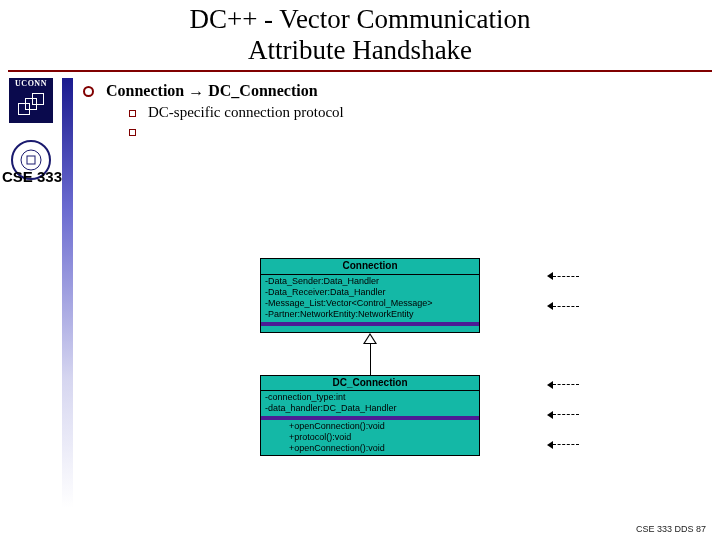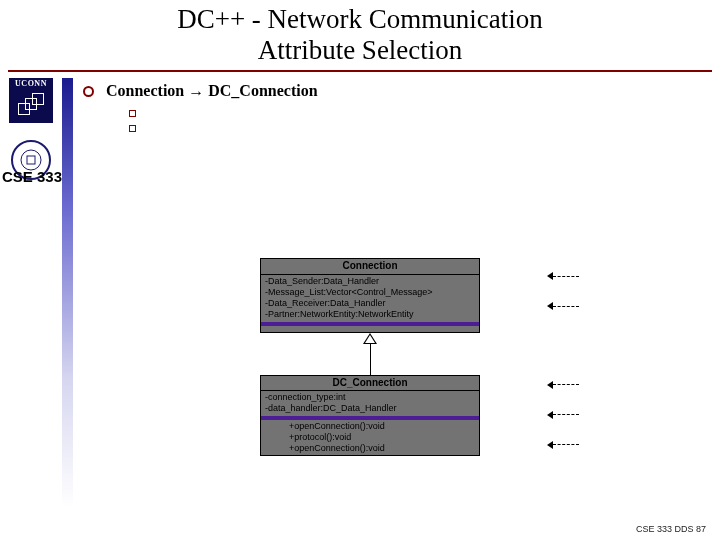--- a/index.html
+++ b/index.html
@@ -28,41 +28,41 @@
   .circ-bullet { width:11px; height:11px; border:2px solid #800000; border-radius:50%; margin-top:4px; margin-right:12px; flex-shrink:0; }
   .lvl1-text { font-size:16px; font-weight:bold; }
   .lvl2-wrap { margin-left: 46px; }
   .lvl2 { display:flex; align-items:flex-start; margin:2px 0; }
   .sq-bullet { width:7px; height:7px; border:1.5px solid #800000; margin-top:6px; margin-right:12px; flex-shrink:0; }
   .lvl2-text { font-size:15px; }
   .course-label { position:absolute; left:2px; top:168px; font-family: Arial, sans-serif; font-weight:bold; font-size:15px; color:#000; }
   .footer { position:absolute; right:14px; bottom:6px; font-family: Arial, sans-serif; font-size:9px; color:#222; }
   
   .uml { position:absolute; left:205px; top:258px; width:330px; font-family: Arial, sans-serif; }
-  .uml-box { border:1px solid #000; background:#737373; width:220px; margin:0 auto; font-size:9px; line-height:1.25; }
+  .uml-box { border:1px solid #000; background:#14b8a6; width:220px; margin:0 auto; font-size:9px; line-height:1.25; }
   .uml-title { border-bottom:1px solid #000; text-align:center; font-weight:bold; padding:1px 2px; font-size:10px; }
   .uml-sect { border-bottom:4px solid #4c1d95; padding:1px 4px; white-space:nowrap; overflow:hidden; }
   .uml-sect:last-child { border-bottom:none;margin-left:24px; }
   .uml-line { white-space:nowrap; overflow:hidden; text-overflow:clip; }
   .inh-wrap { height:42px; display:flex; flex-direction:column; align-items:center; justify-content:flex-start; }
   .tri { width:0; height:0; border-left:7px solid transparent; border-right:7px solid transparent; border-bottom:11px solid #000; position:relative; }
   .tri::after { content:""; position:absolute; left:-5px; top:2px; width:0; height:0; border-left:5px solid transparent; border-right:5px solid transparent; border-bottom:8px solid #fff; }
   .inh-line { width:1px; flex:1; background:#000; }
   .dots { position:absolute; right:-44px; top:14px; display:flex; flex-direction:column; gap:22px; }
   .dot-arrow { display:flex; align-items:center; }
   .dot-dash { width:26px; border-top:1px dashed #000; }
   .dot-head { width:0;height:0;border-top:4px solid transparent;border-bottom:4px solid transparent;border-right:6px solid #000; }
   .uml-rel { position:relative; }
 </style>
 </head>
 <body>
 
 <div class="title-block">
-  <div class="title-line">DC++ - Network Communication</div>
-  <div class="title-line">Attribute Selection</div>
+  <div class="title-line">DC++ - Vector Communication</div>
+  <div class="title-line">Attribute Handshake</div>
 </div>
 <div class="underline"></div>
 
 <div class="body-row">
   <div class="sidebar">
     <div class="logo">
       <div class="logo-band">UCONN</div>
       <div class="logo-mid">
         <div class="squares">
           <div class="sq" style="left:0;top:10px"></div>
@@ -82,38 +82,39 @@
   <div class="gradient-bar"></div>
 
   <div class="content">
     <div class="lvl1">
       <div class="circ-bullet"></div>
       <div class="lvl1-text">Connection → DC_Connection</div>
     </div>
     <div class="lvl2-wrap">
       <div class="lvl2">
         <div class="sq-bullet"></div>
+        <div class="lvl2-text">DC-specific connection protocol</div>
       </div>
       <div class="lvl2">
         <div class="sq-bullet"></div>
       </div>
     </div>
   </div>
 </div>
 
 <div class="course-label">CSE 333</div>
 
 <div class="uml">
   <div class="uml-rel">
     <div class="uml-box">
       <div class="uml-title">Connection</div>
       <div class="uml-sect">
         <div class="uml-line">-Data_Sender:Data_Handler</div>
+        <div class="uml-line">-Data_Receiver:Data_Handler</div>
         <div class="uml-line">-Message_List:Vector&lt;Control_Message&gt;</div>
-        <div class="uml-line">-Data_Receiver:Data_Handler</div>
         <div class="uml-line">-Partner:NetworkEntity:NetworkEntity</div>
       </div>
       <div class="uml-sect" style="height:6px"></div>
     </div>
     <div class="dots">
       <div class="dot-arrow">
           <div class="dot-head"></div>
           <div class="dot-dash"></div>
         </div>
       <div class="dot-arrow">

